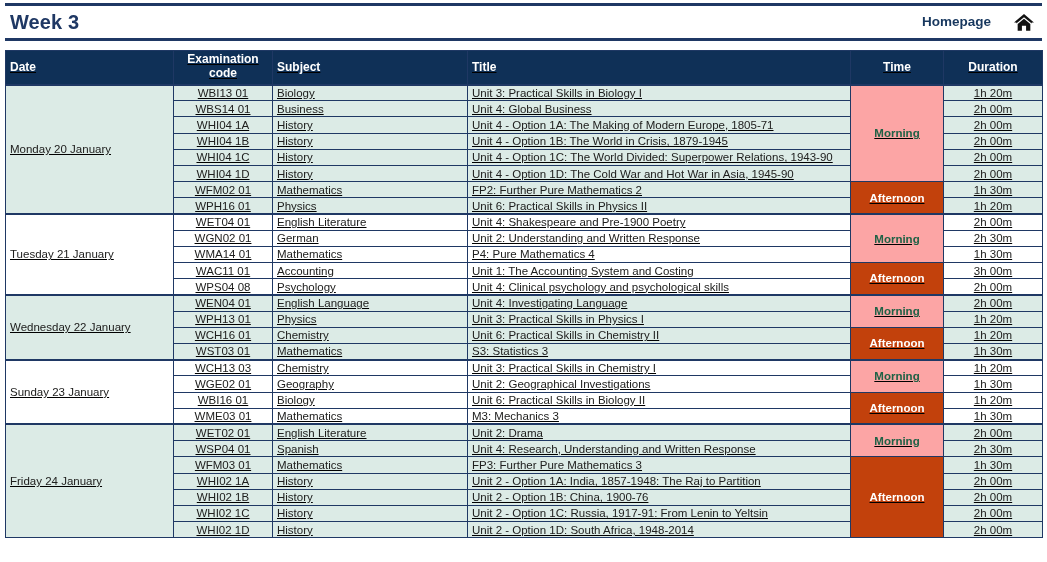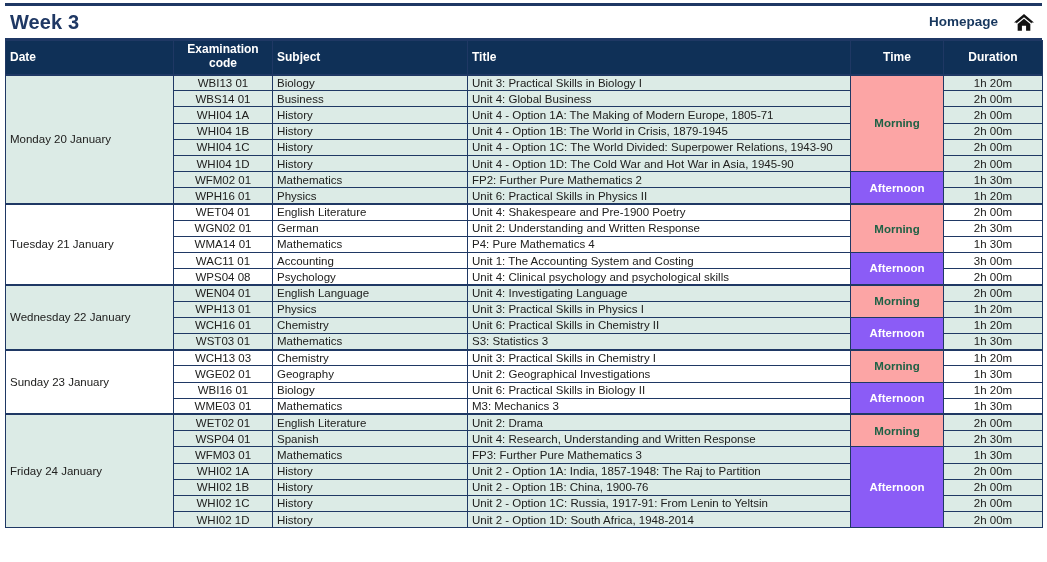--- a/index.html
+++ b/index.html
@@ -24,31 +24,32 @@
   }
   .header-band {
     position: absolute; left: 0; top: 6px; width: 1047px; height: 32px;
     display: flex; align-items: center; justify-content: space-between;
     padding: 0 12px 0 10px;
   }
   .week-title {
     font-size: 20px; font-weight: bold; color: #1f3864;
     letter-spacing: 0.1px; line-height: 1;
   }
-  .home-group { display: flex; align-items: center; gap: 15px; }
+  .home-group { display: flex; align-items: center; gap: 22px; }
   .home-link {
     font-size: 13.5px; font-weight: bold; color: #17375e;
     text-decoration: none; cursor: pointer; line-height: 1;
   }
   .home-icon { display: block; width: 22px; height: 19px; }
 
   
   .tt-wrap {
-    position: absolute; left: 5px; top: 40px;
+    position: absolute; left: 5px; top: 50px;
     width: 1037px;
+    text-decoration: underline;
   }
   table.tt {
     border-collapse: collapse;
     width: 1037px;
     table-layout: fixed;
     font-size: 11.5px;
     color: #20201f;
   }
   table.tt th, table.tt td {
     border: 1px solid #1f3864;
@@ -96,21 +97,21 @@
 
   td.time-cell {
     text-align: center;
     font-weight: bold;
     border: 2px solid #10202b;
     font-size: 11.5px;
     vertical-align: top;
     padding-top: 2px;
   }
   td.time-morning { background: #fca5a5; color: #1f6145; }
-  td.time-afternoon { background: #8b5cf6; color: #ffffff; }
+  td.time-afternoon { background: #c2410c; color: #ffffff; }
 
   tr.band-teal td.date-cell,
   tr.band-teal td.code-cell,
   tr.band-teal td.subj-cell,
   tr.band-teal td.title-cell,
   tr.band-teal td.dur-cell { background: #dcebe6; }
 
   tr.band-white td.date-cell,
   tr.band-white td.code-cell,
   tr.band-white td.subj-cell,

